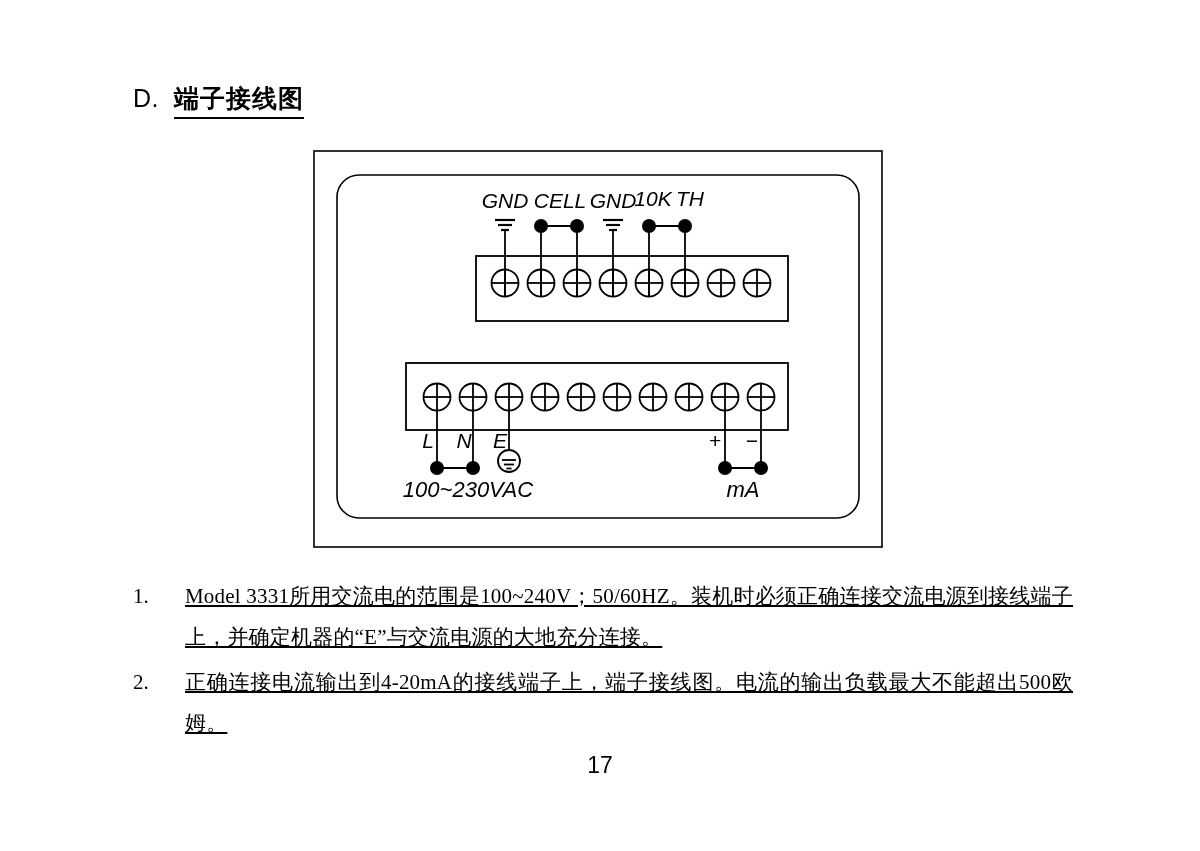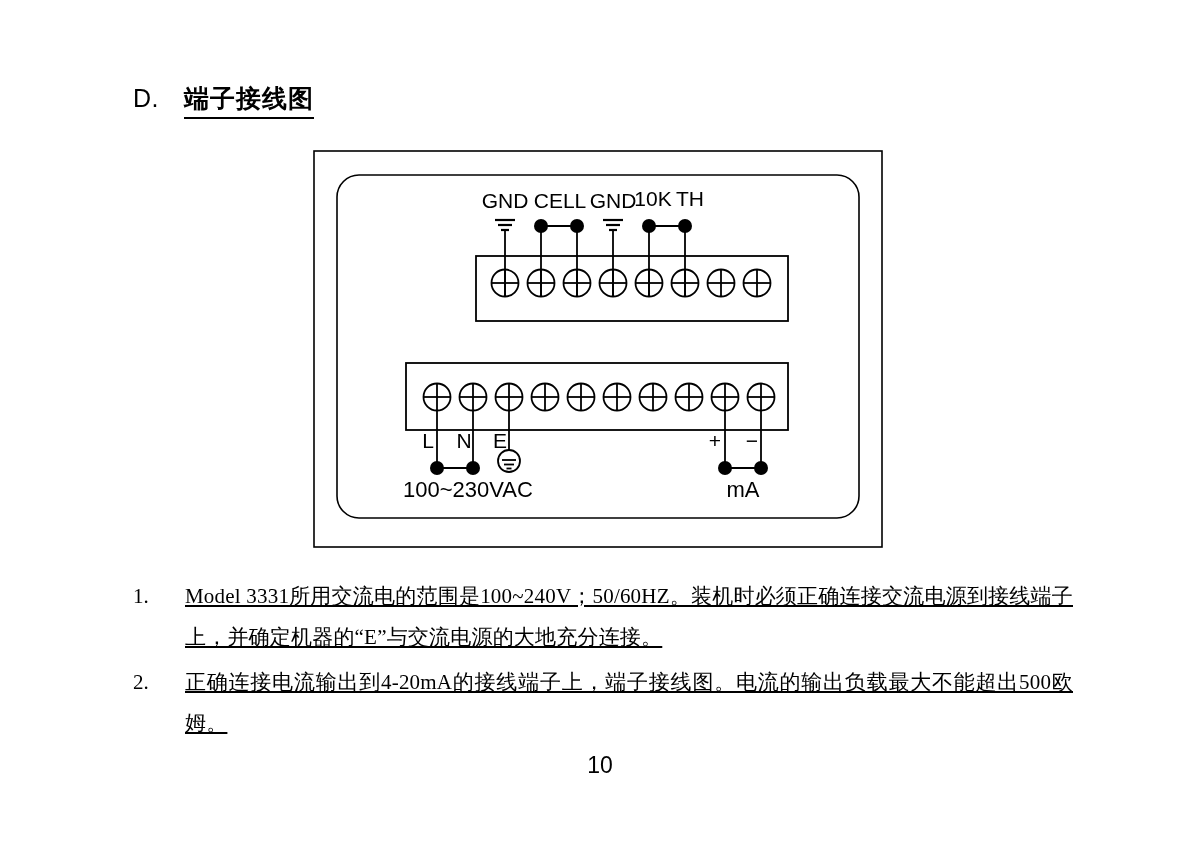--- a/index.html
+++ b/index.html
@@ -27,33 +27,34 @@
   }
   .heading-marker {
     font-family: "Liberation Sans", "DejaVu Sans", sans-serif;
     font-size: 25px;
     letter-spacing: 0.5px;
   }
   .heading-title {
     font-family: "Liberation Sans", "DejaVu Sans", sans-serif;
     font-size: 25px;
     font-weight: 700;
-    margin-left: 25px;
+    margin-left: 15px;
     border-bottom: 2.5px solid #000;
     padding-bottom: 2px;
     letter-spacing: 1px;
   }
 
   
   .diagram-wrap {
     position: absolute;
     left: 313px;
     top: 150px;
     width: 604px;
     height: 398px;
+    font-style: italic;
   }
   .diagram-wrap svg { display: block; }
 
   
   .notes {
     position: absolute;
     left: 133px;
     top: 576px;
     width: 940px;
   }
@@ -233,13 +234,13 @@
   <div class="note">
     <span class="note-num">1.</span>
     <span class="note-body">Model 3331所用交流电的范围是100~240V；50/60HZ。装机时必须正确连接交流电源到接线端子上，并确定机器的“E”与交流电源的大地充分连接。</span>
   </div>
   <div class="note">
     <span class="note-num">2.</span>
     <span class="note-body">正确连接电流输出到4-20mA的接线端子上，端子接线图。电流的输出负载最大不能超出500欧姆。</span>
   </div>
 </div>
 
-<div class="page-number">10</div>
+<div class="page-number">17</div>
 
 </body></html>

